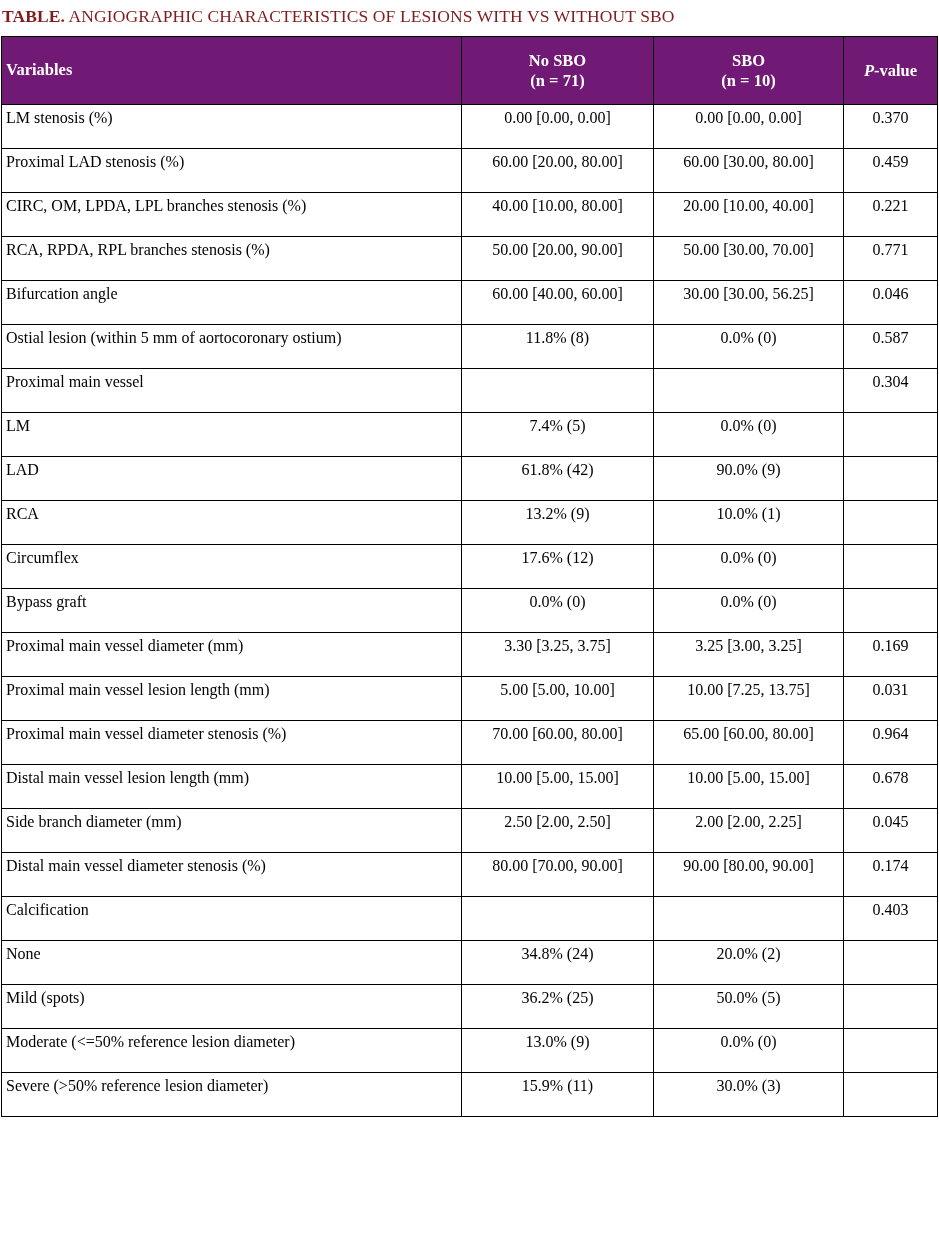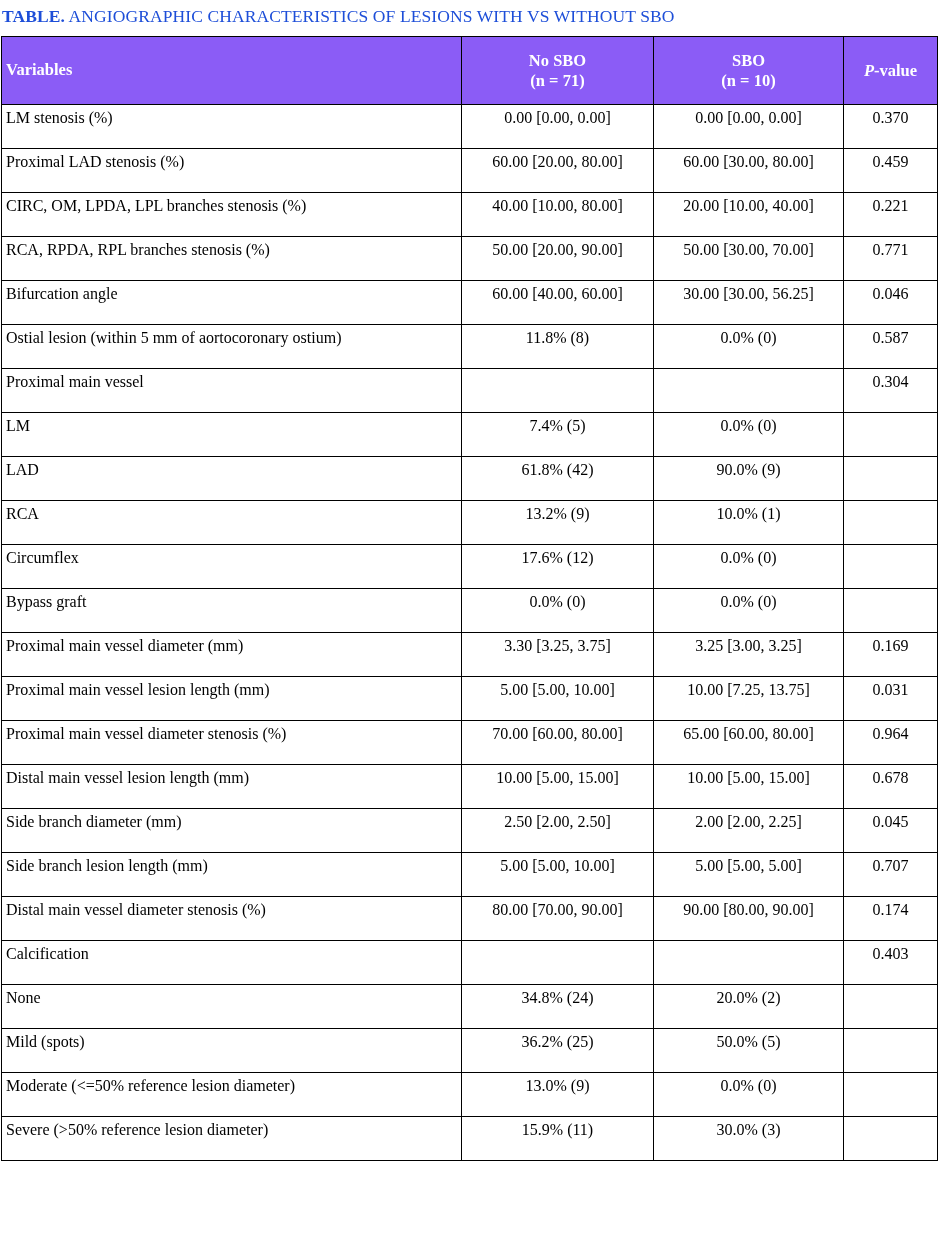--- a/index.html
+++ b/index.html
@@ -22,21 +22,21 @@
 
   
   .table-title {
     position: absolute;
     left: 2px;
     top: 4px;
     width: 935px;
     height: 26px;
     font-size: 17.5px;
     line-height: 24px;
-    color: #1d4ed8;
+    color: #7f1d1d;
     white-space: nowrap;
     letter-spacing: 0.1px;
   }
   .table-title .lead {
     font-weight: bold;
   }
 
   
   .data-table {
     position: absolute;
@@ -55,21 +55,21 @@
   .data-table th,
   .data-table td {
     border: 1px solid #000000;
     padding: 0;
     vertical-align: top;
   }
 
   
   thead tr { height: 68px; }
   thead th {
-    background: #8b5cf6;
+    background: #701a75;
     color: #ffffff;
     font-weight: bold;
     font-size: 16.5px;
     border-color: #000000;
   }
   th.h-variables {
     text-align: left;
     vertical-align: middle;
     padding-left: 4px;
     padding-bottom: 2px;
@@ -240,26 +240,20 @@
           <td class="cell-num">10.00 [5.00, 15.00]</td>
           <td class="cell-num">0.678</td>
         </tr>
         <tr>
           <td class="cell-var">Side branch diameter (mm)</td>
           <td class="cell-num">2.50 [2.00, 2.50]</td>
           <td class="cell-num">2.00 [2.00, 2.25]</td>
           <td class="cell-num">0.045</td>
         </tr>
         <tr>
-          <td class="cell-var">Side branch lesion length (mm)</td>
-          <td class="cell-num">5.00 [5.00, 10.00]</td>
-          <td class="cell-num">5.00 [5.00, 5.00]</td>
-          <td class="cell-num">0.707</td>
-        </tr>
-        <tr>
           <td class="cell-var">Distal main vessel diameter stenosis (%)</td>
           <td class="cell-num">80.00 [70.00, 90.00]</td>
           <td class="cell-num">90.00 [80.00, 90.00]</td>
           <td class="cell-num">0.174</td>
         </tr>
         <tr>
           <td class="cell-var">Calcification</td>
           <td class="cell-num"></td>
           <td class="cell-num"></td>
           <td class="cell-num">0.403</td>

